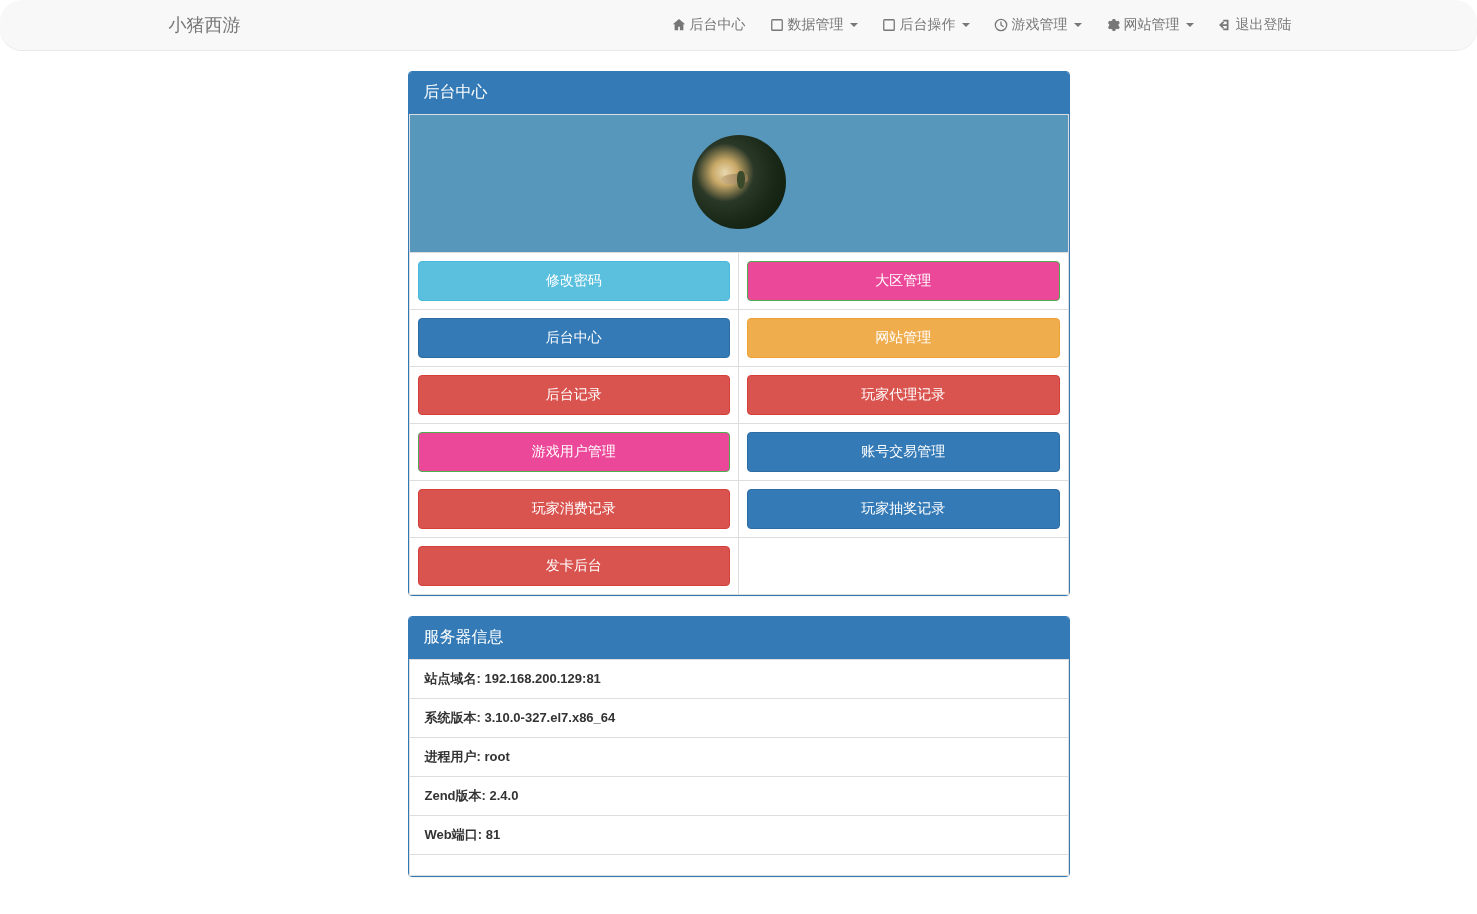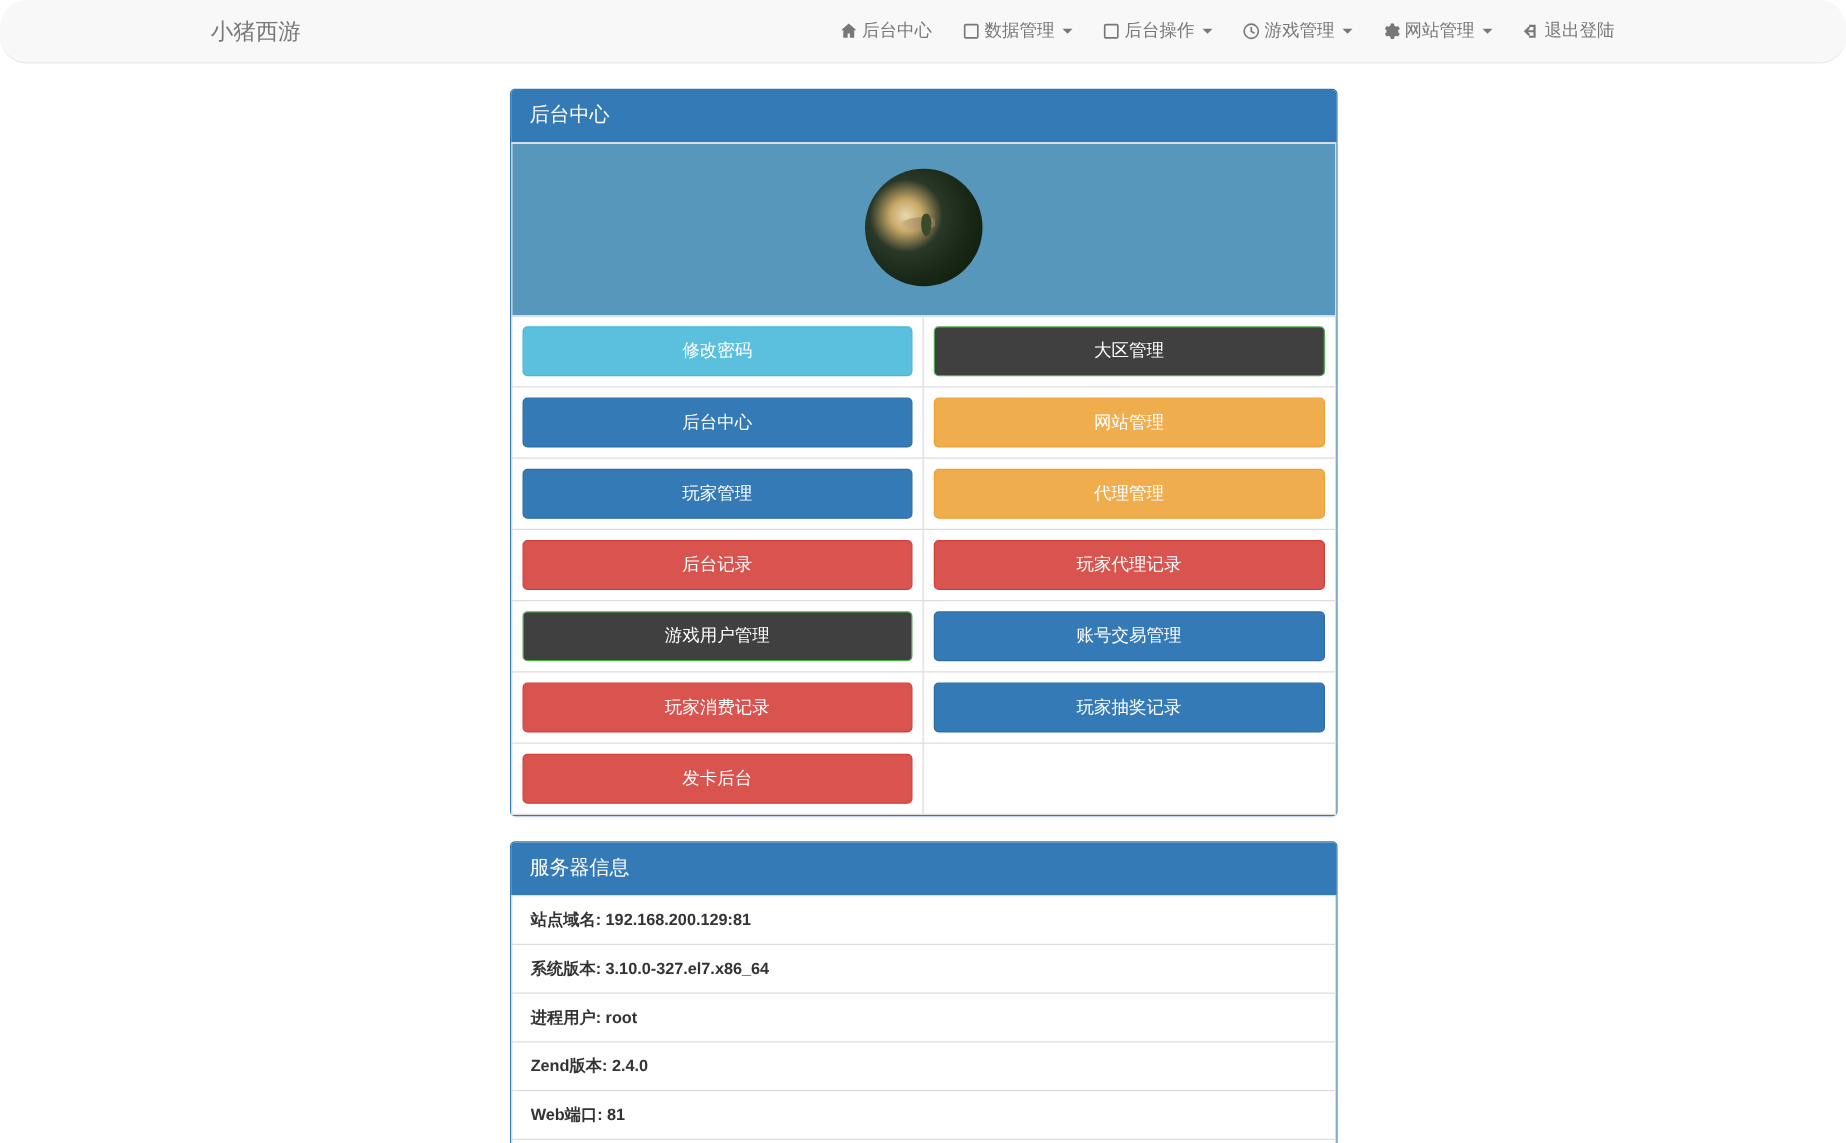--- a/index.html
+++ b/index.html
@@ -24,21 +24,21 @@
     .table td { padding: 8px; border: 1px solid #ddd; vertical-align: top; text-align: center; }
     
     .avatar-row td { background: #5697bb; padding: 20px; }
     .avatar { width: 94px; height: 94px; border-radius: 50%; background: radial-gradient(circle at 35% 40%, #e8d8b0 0%, #c9a968 15%, #2a3828 35%, #1a2818 60%, #0a1808 100%); display: inline-block; position: relative; overflow: hidden; }
     .avatar::before { content: ''; position: absolute; left: 30%; top: 42%; width: 28px; height: 10px; background: linear-gradient(90deg, #d4b886, #8a7450); border-radius: 50% 30% 30% 50%; transform: rotate(-5deg); }
     .avatar::after { content: ''; position: absolute; left: 48%; top: 38%; width: 8px; height: 18px; background: #3a4a2a; border-radius: 40% 40% 50% 50%; }
     
     .btn { display: block; width: 100%; padding: 10px 12px; font-size: 14px; font-weight: 400; text-align: center; white-space: nowrap; vertical-align: middle; cursor: pointer; border: 1px solid transparent; border-radius: 4px; color: #fff; text-decoration: none; }
     .btn-info { background-color: #5bc0de; border-color: #46b8da; }
     .btn-primary { background-color: #337ab7; border-color: #2e6da4; }
-    .btn-success { background-color: #404040; border-color: #4cae4c; }
+    .btn-success { background-color: #ec4899; border-color: #4cae4c; }
     .btn-warning { background-color: #f0ad4e; border-color: #eea236; }
     .btn-danger { background-color: #d9534f; border-color: #d43f3a; }
     
     .list-group { list-style: none; margin: 0; }
     .list-group-item { padding: 10px 15px; border: 1px solid #ddd; border-top: none; font-weight: bold; font-size: 13px; }
     .list-group-item:first-child { border-top: 1px solid #ddd; }
     
     .glyphicon { display: inline-block; width: 14px; height: 14px; }
   </style>
 </head>
@@ -127,28 +127,20 @@
             <tr>
               <td style="width: 50%;">
                 <a class="btn btn-primary">后台中心</a>
               </td>
               <td style="width: 50%;">
                 <a class="btn btn-warning">网站管理</a>
               </td>
             </tr>
             <tr>
               <td style="width: 50%;">
-                <a class="btn btn-primary">玩家管理</a>
-              </td>
-              <td style="width: 50%;">
-                <a class="btn btn-warning">代理管理</a>
-              </td>
-            </tr>
-            <tr>
-              <td style="width: 50%;">
                 <a class="btn btn-danger">后台记录</a>
               </td>
               <td style="width: 50%;">
                 <a class="btn btn-danger">玩家代理记录</a>
               </td>
             </tr>
             <tr>
               <td style="width: 50%;">
                 <a class="btn btn-success">游戏用户管理</a>
               </td>

